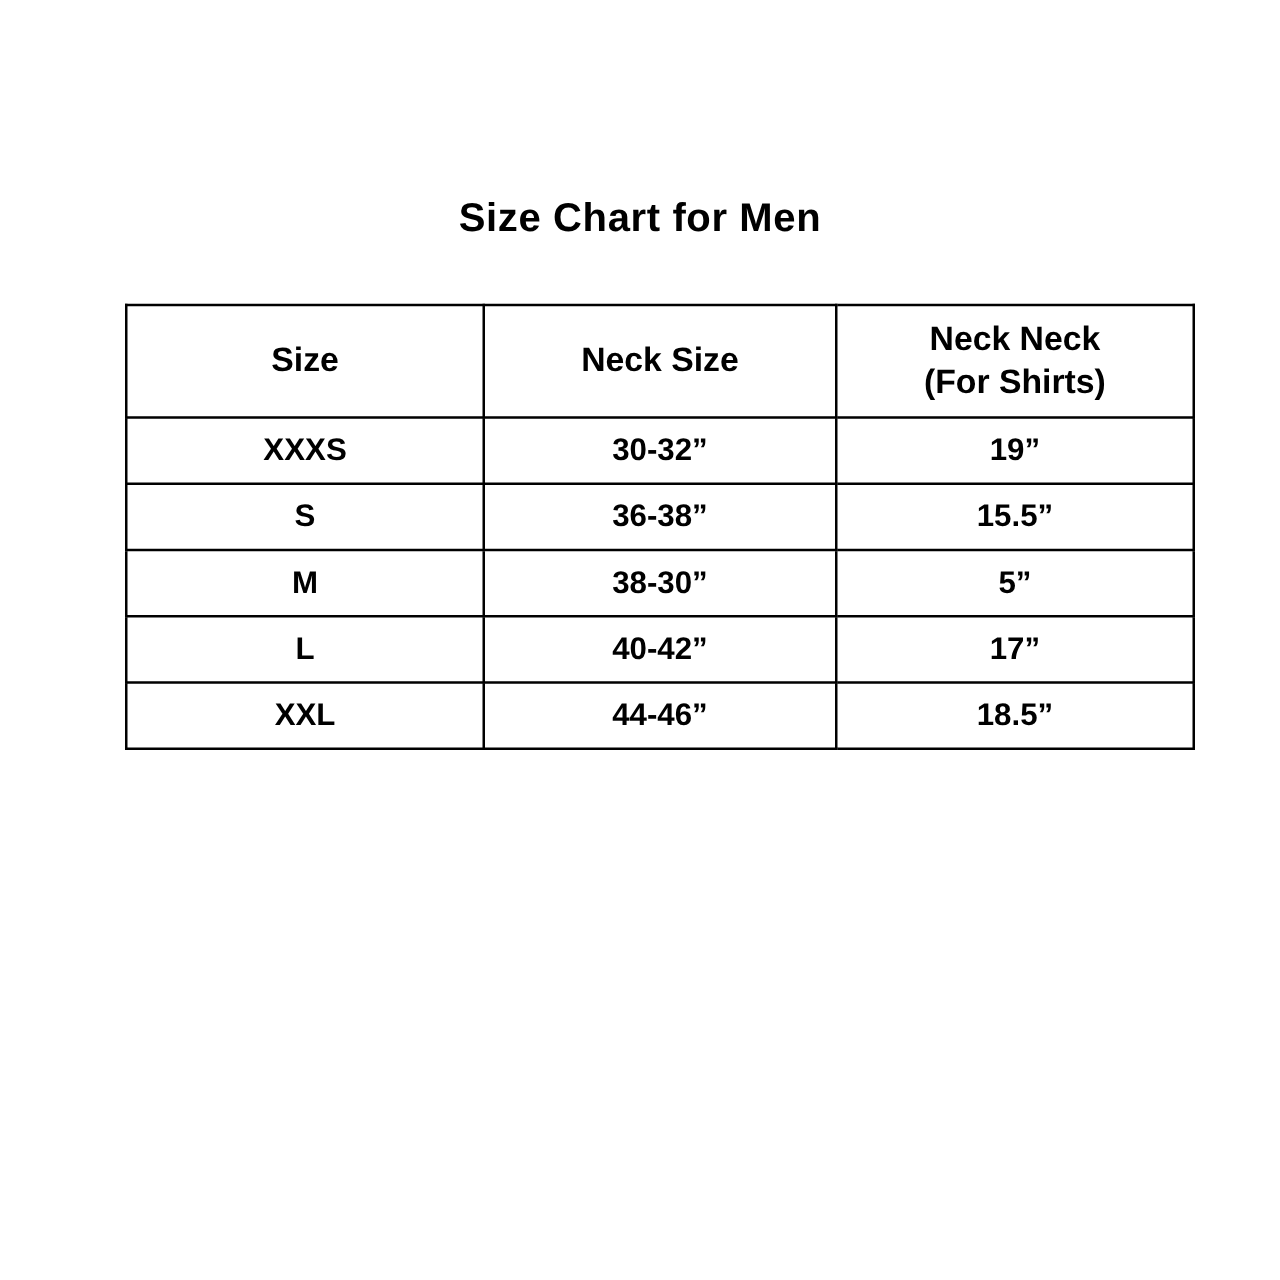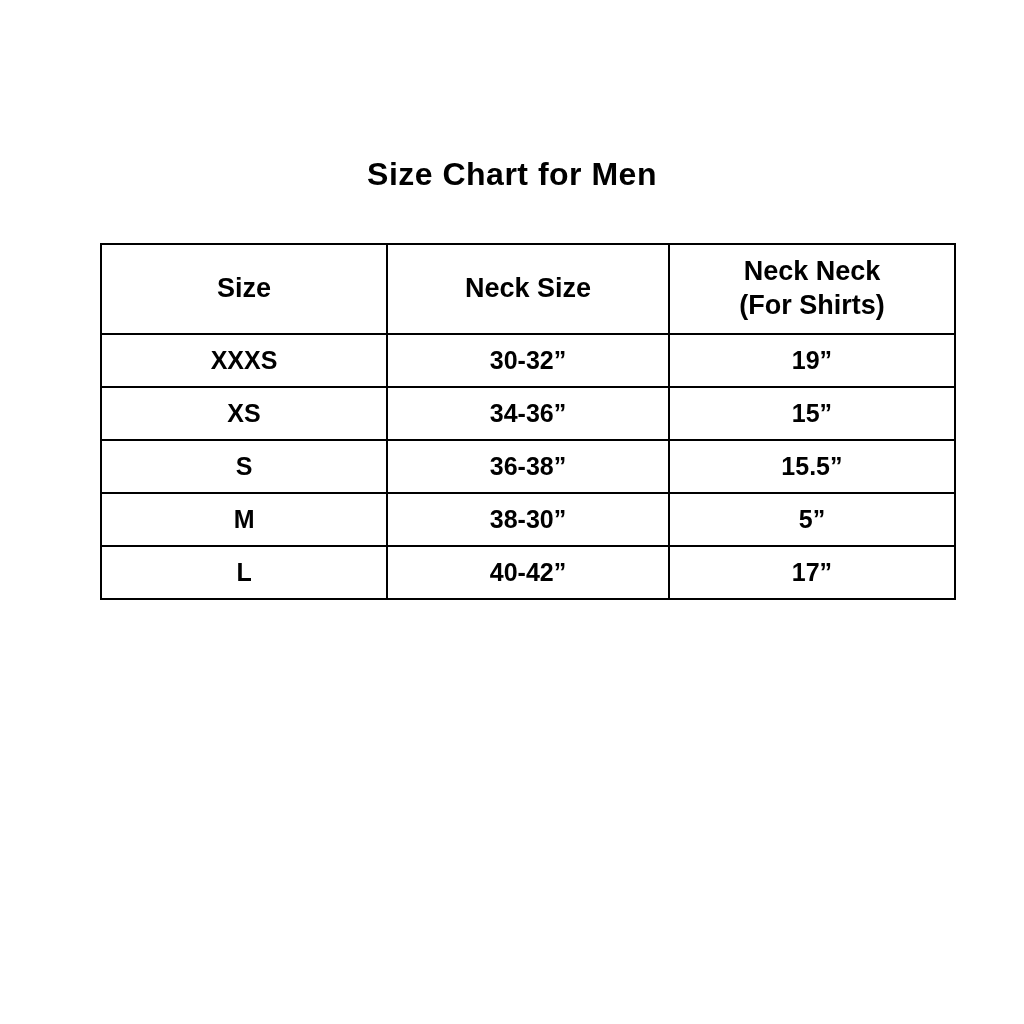--- a/index.html
+++ b/index.html
@@ -84,35 +84,35 @@
         </th>
       </tr>
     </thead>
     <tbody>
       <tr>
         <td>XXXS</td>
         <td>30-32”</td>
         <td>19”</td>
       </tr>
       <tr>
-        <td>XS</td>
-        <td>34-36”</td>
-        <td>15”</td>
-      </tr>
-      <tr>
         <td>S</td>
         <td>36-38”</td>
         <td>15.5”</td>
       </tr>
       <tr>
         <td>M</td>
         <td>38-30”</td>
         <td>5”</td>
       </tr>
       <tr>
         <td>L</td>
         <td>40-42”</td>
         <td>17”</td>
       </tr>
+      <tr>
+        <td>XXL</td>
+        <td>44-46”</td>
+        <td>18.5”</td>
+      </tr>
     </tbody>
   </table>
 
 </div>
 
 </body></html>

